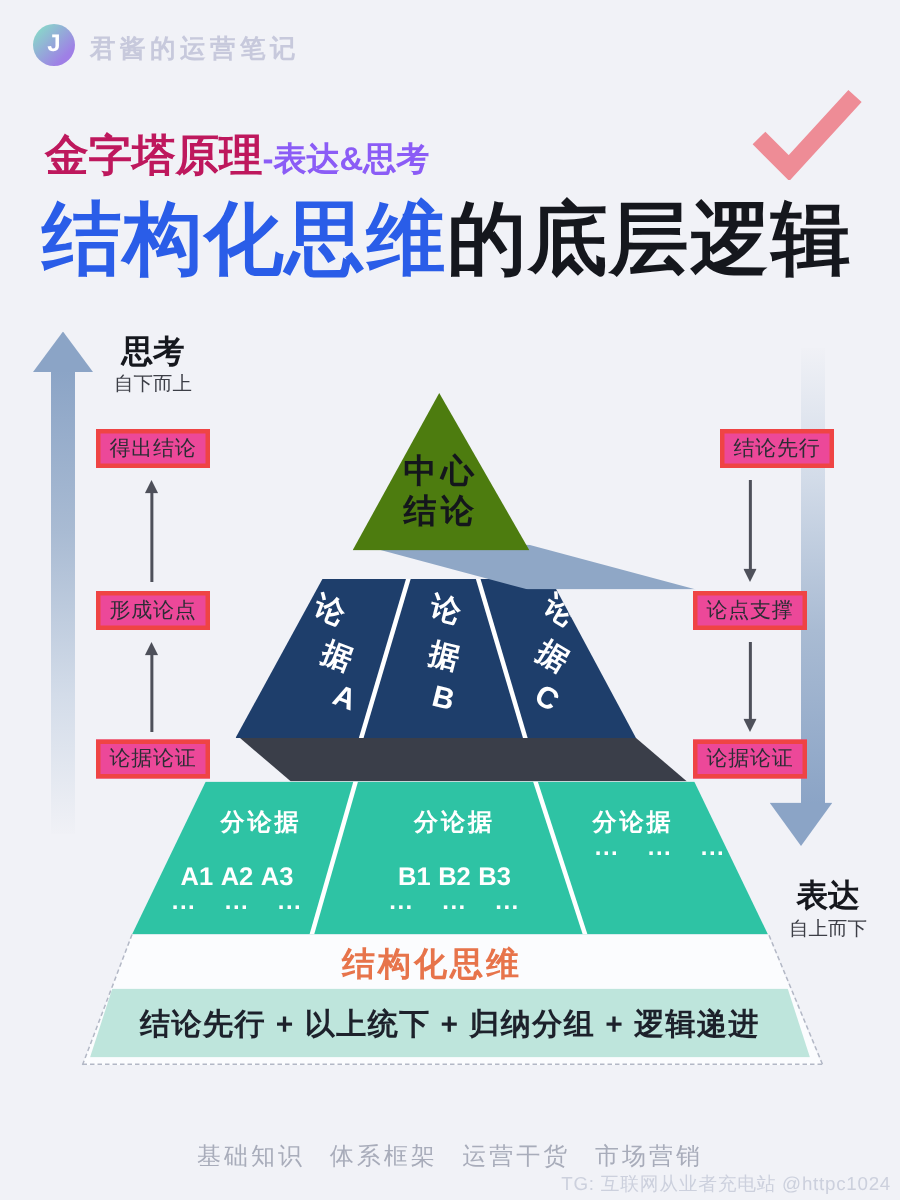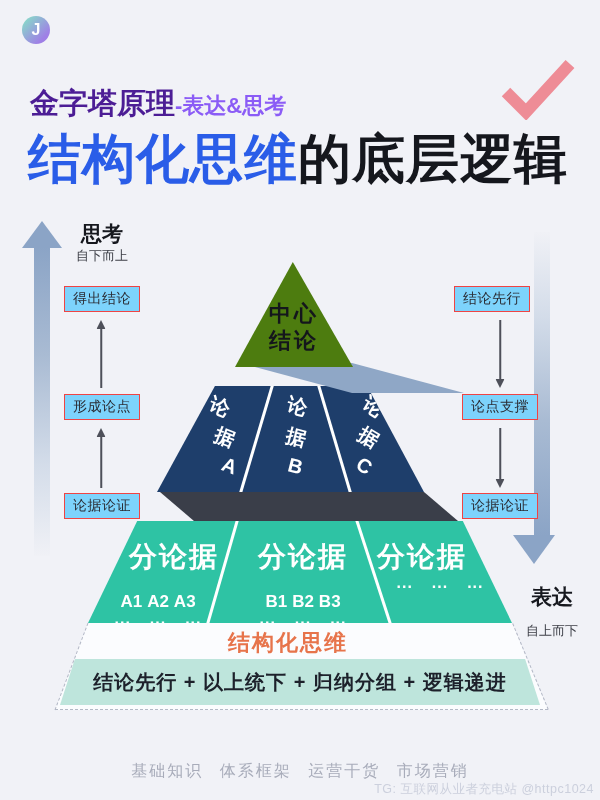--- a/index.html
+++ b/index.html
@@ -8,21 +8,21 @@
     position:relative; width:600px; height:800px; margin:0 auto;
     background:#f1f2f7; overflow:hidden;
     font-family:"Liberation Sans","DejaVu Sans",sans-serif;
   }
   
   .logo { position:absolute; left:22px; top:16px; width:28px; height:28px; border-radius:50%;
     background:linear-gradient(135deg,#85e6c5 0%,#9f7fe6 78%);
     color:#fff; font-weight:bold; font-size:16px; display:flex; align-items:center; justify-content:center; }
   .brand { position:absolute; left:60px; top:21px; font-size:17px; font-weight:bold; color:#c7c9dc; letter-spacing:3px; }
   .kicker { position:absolute; left:30px; top:84px; white-space:nowrap; }
-  .kicker .b { font-size:29px; font-weight:bold; color:#4c1d95; }
+  .kicker .b { font-size:29px; font-weight:bold; color:#be185d; }
   .kicker .r { font-size:22px; font-weight:600; color:#8b5cf6; }
   .title { position:absolute; left:28px; top:124px; white-space:nowrap; font-weight:bold; font-size:53px; letter-spacing:1px; }
   .title .hl { color:#2a5de8; }
   .title .rest { color:#15171d; }
   .check { position:absolute; left:496px; top:58px; }
 
   
   .up-head { position:absolute; left:22px; top:221px; width:40px; height:27px; background:#8ba4c6;
     clip-path:polygon(50% 0,0 100%,100% 100%); }
   .up-shaft { position:absolute; left:34px; top:247px; width:16px; height:309px;
@@ -30,27 +30,27 @@
   .down-shaft { position:absolute; left:534px; top:232px; width:16px; height:304px;
     background:linear-gradient(180deg,#f0f1f6 0%,#d3dce9 28%,#a9bbd3 62%,#8ba4c6 100%); }
   .down-head { position:absolute; left:513px; top:535px; width:42px; height:29px; background:#8ba4c6;
     clip-path:polygon(0 0,100% 0,50% 100%); }
 
   .side-label { position:absolute; text-align:center; font-size:21px; font-weight:bold; color:#16181e; }
   .side-sub { position:absolute; text-align:center; font-size:13px; color:#3c3e46; }
   .think-label { left:74px; top:220px; width:56px; }
   .think-sub   { left:70px; top:247px; width:64px; }
   .express-label { left:524px; top:583px; width:56px; }
-  .express-sub   { left:518px; top:610px; width:68px;margin-top:12px; }
-
-  
-  .flow-box { position:absolute; width:76px; height:26px; border:1px solid #ef4444; background:#7dd3fc;
+  .express-sub   { left:518px; top:610px; width:68px; }
+
+  
+  .flow-box { position:absolute; width:76px; height:26px; border:3px solid #ef4444; background:#ec4899;
     font-size:14px; color:#2b2d35; display:flex; align-items:center; justify-content:center; letter-spacing:0.5px; }
   .lb0 { left:64px; top:286px; } .lb1 { left:64px; top:394px; } .lb2 { left:64px; top:493px; }
-  .rb0 { left:454px; top:286px;text-align:center; } .rb1 { left:462px; top:394px; } .rb2 { left:462px; top:493px; }
+  .rb0 { left:480px; top:286px;text-align:center; } .rb1 { left:462px; top:394px; } .rb2 { left:462px; top:493px; }
 
   .thin-arrow { position:absolute; width:10px; }
   .thin-arrow .line { position:absolute; left:50%; transform:translateX(-50%); width:1.5px; background:#4e505a; }
   .thin-arrow .tri { position:absolute; left:50%; transform:translateX(-50%); width:9px; height:9px; background:#4e505a; }
   .thin-arrow.up .line { top:7px; bottom:0; }
   .thin-arrow.up .tri { top:0; clip-path:polygon(50% 0,0 100%,100% 100%); }
   .thin-arrow.down .line { top:0; bottom:7px; }
   .thin-arrow.down .tri { bottom:0; clip-path:polygon(0 0,100% 0,50% 100%); }
   .la0 { left:96px; top:320px; height:68px; } .la1 { left:96px; top:428px; height:60px; }
   .ra0 { left:495px; top:320px; height:68px; } .ra1 { left:495px; top:428px; height:60px; }
@@ -79,21 +79,21 @@
   .tier2-shadow { position:absolute; left:160px; top:492px; width:298px; height:29px; background:#3a3e49;
     clip-path:polygon(0 0,88.6% 0,100% 100%,11.4% 100%); z-index:1; }
 
   .tier3 { position:absolute; left:88px; top:521px; width:424px; height:102px; background:#2ec3a4;
     clip-path:polygon(11.6% 0,88.4% 0,100% 100%,0 100%); z-index:2; }
   .t3div { position:absolute; top:-4px; width:2.5px; height:110px; background:#fff; }
   .t3d1 { left:133px; transform:rotate(16deg); }
   .t3d2 { left:284px; transform:rotate(-18deg); }
   .t3panel { position:absolute; top:17px; width:140px; color:#fff; font-weight:bold; text-align:center; }
   .t3a { left:0; } .t3b { left:145px; } .t3c { left:282px; }
-  .t3title { font-size:28px; letter-spacing:2px; }
+  .t3title { font-size:16px; letter-spacing:2px; }
   .t3a .t3title { transform:translateX(16px); }
   .t3c .t3title { transform:translateX(-18px); }
   .t3items { margin-top:16px; display:flex; justify-content:center; gap:5px; font-size:17px; }
   .t3dots { margin-top:1px; display:flex; justify-content:center; gap:19px; font-size:16px; letter-spacing:1px; line-height:12px; }
 
   .tier4-fill { position:absolute; left:55px; top:623px; width:493px; height:87px; background:#fbfcfe;
     clip-path:polygon(6.7% 0,92.7% 0,100% 100%,0 100%); z-index:1; }
   .t4edge { position:absolute; height:93px; border-left:1.5px dashed #b3b8c6; z-index:2; }
   .t4el { left:71px; top:620px; transform:rotate(20.8deg); }
   .t4er { left:530px; top:620px; transform:rotate(-22.5deg); }
@@ -112,20 +112,21 @@
   .watermark { position:absolute; right:6px; top:781px; font-size:12.5px; color:#ccd0dd; letter-spacing:0.5px; }
 </style>
 </head>
 <body>
 
 <div class="stage">
 
   <div class="logo">
       <span>J</span>
     </div>
+  <div class="brand">君酱的运营笔记</div>
 
   <div class="kicker">
     <span class="b">金字塔原理</span><span class="r">-表达&amp;思考</span>
   </div>
   <div class="title">
     <span class="hl">结构化思维</span><span class="rest">的底层逻辑</span>
   </div>
   <svg class="check" width="82" height="62" viewBox="0 0 82 62">
     <path d="M10 34 L30 54 L74 6" fill="none" stroke="#ee8c96" stroke-width="12" stroke-linecap="butt" stroke-linejoin="miter"></path>
   </svg>

